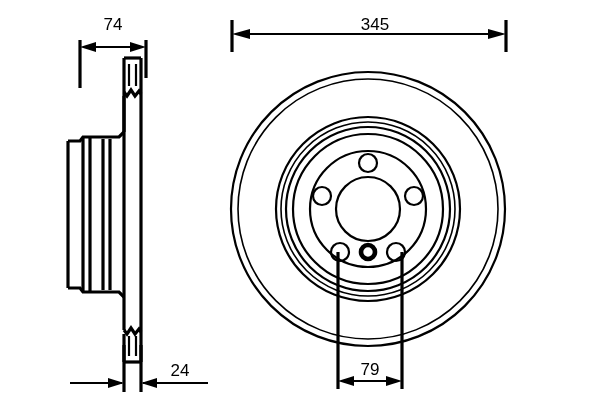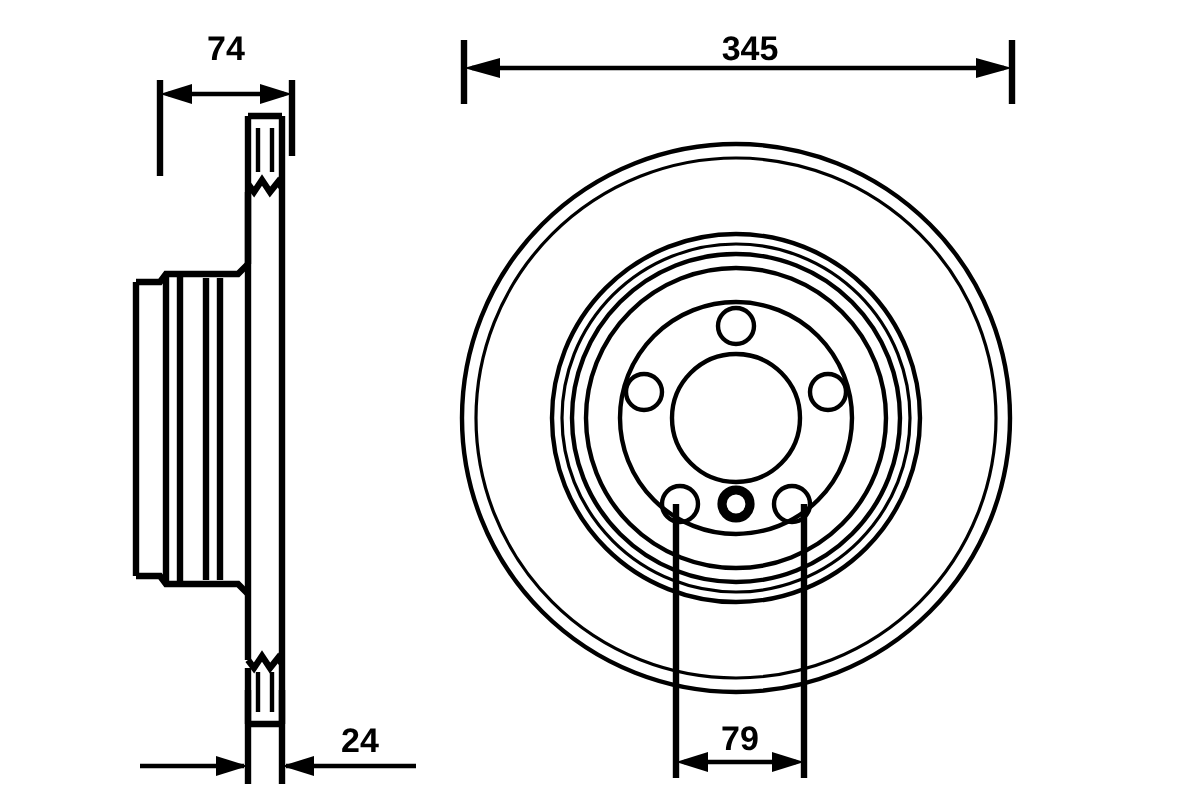--- a/index.html
+++ b/index.html
@@ -10,21 +10,20 @@
   }
   body {
     font-family: "Liberation Sans", sans-serif;
   }
   #stage {
     position: relative;
     width: 600px;
     height: 400px;
     background: #ffffff;
     overflow: hidden;
-    font-weight: bold;
   }
   svg.drawing {
     position: absolute;
     left: 0;
     top: 0;
     width: 600px;
     height: 400px;
     display: block;
   }
   .ln {

